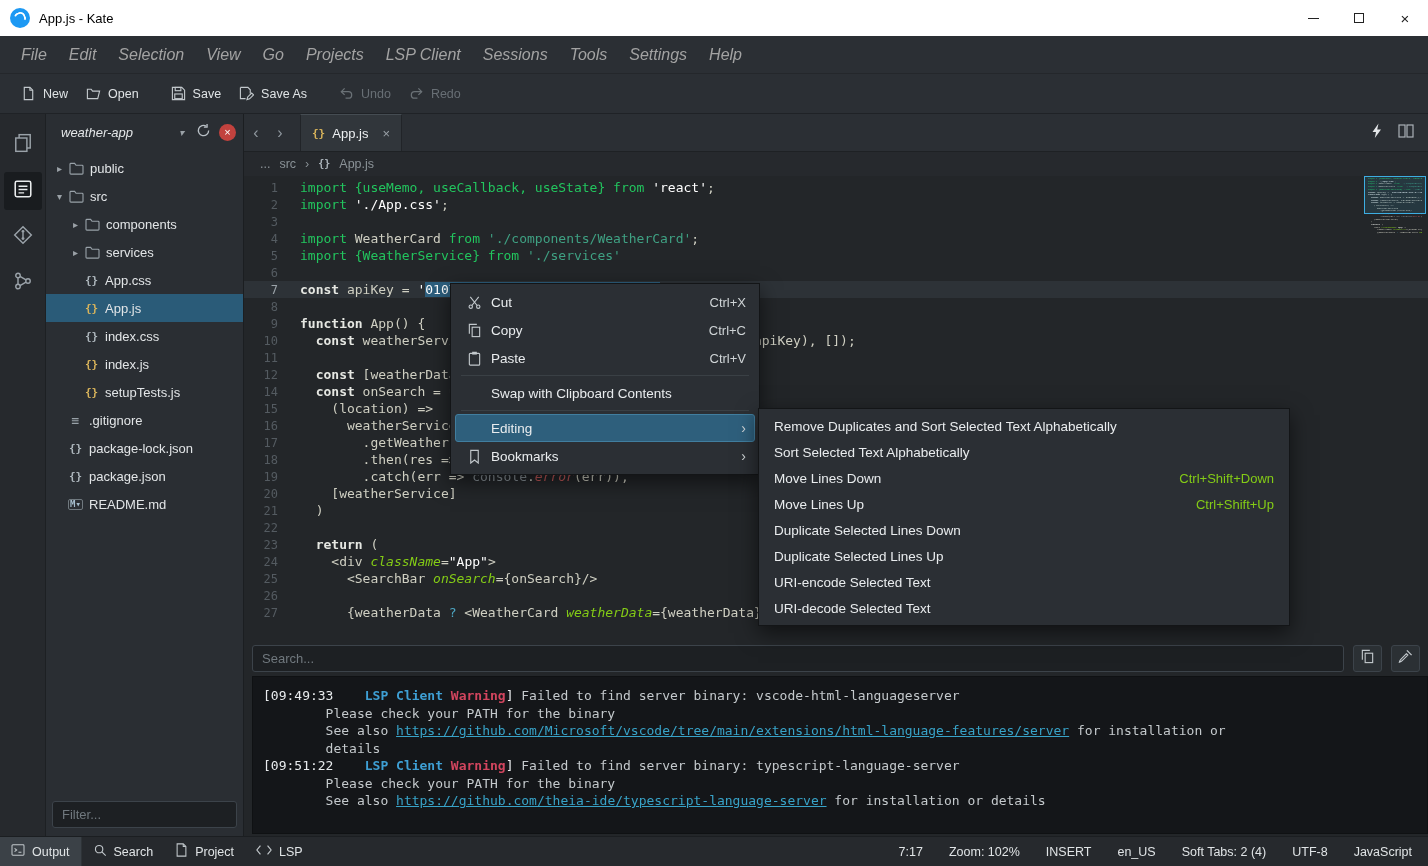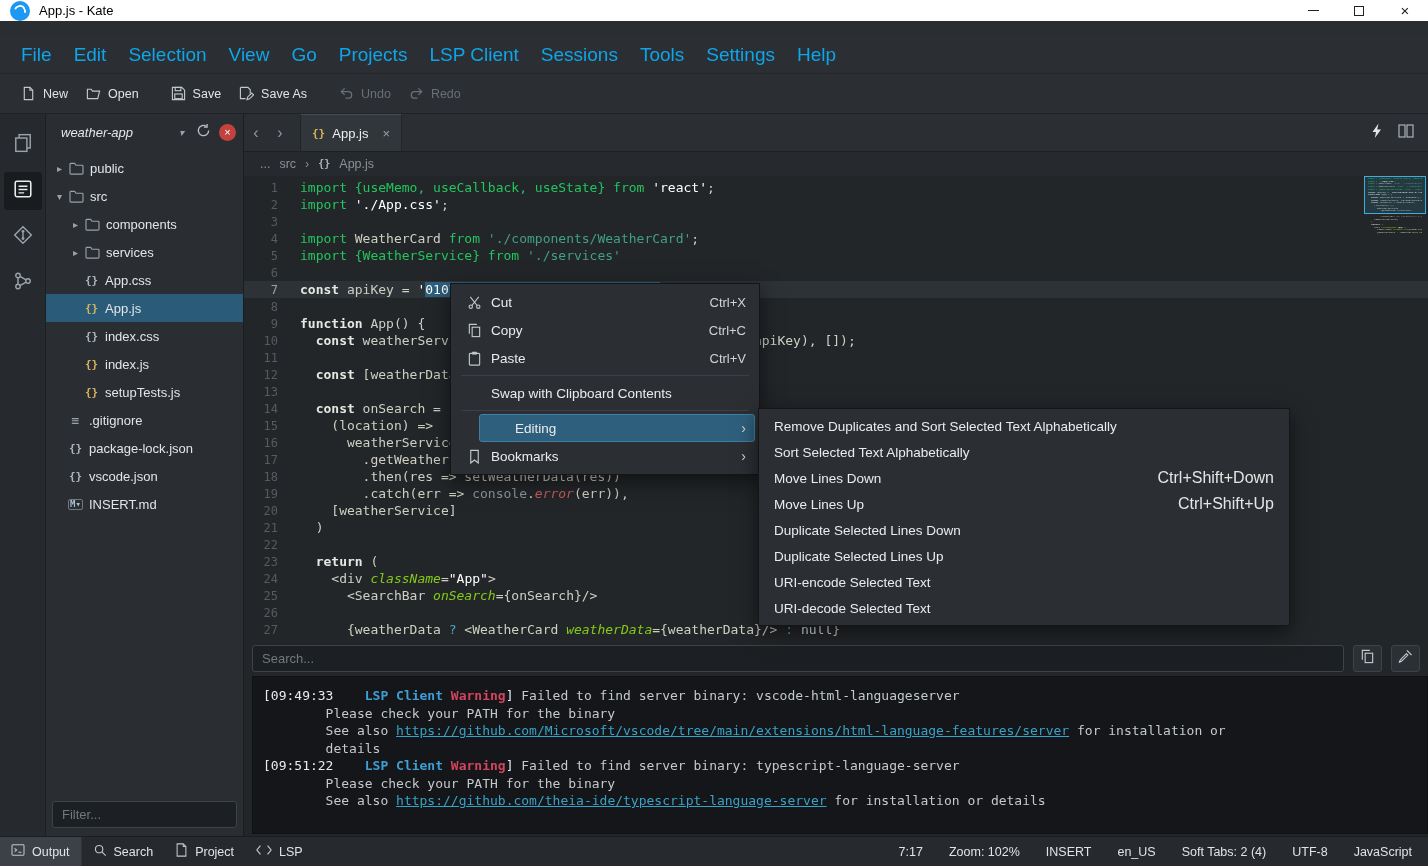--- a/index.html
+++ b/index.html
@@ -1,31 +1,31 @@
 <!DOCTYPE html>
 <html><head>
 <meta charset="utf-8">
 <style>
   * { margin:0; padding:0; box-sizing:border-box; }
   html,body { width:1428px; height:866px; }
   body { position:relative; overflow:hidden; background:#2a2e33; font-family:"Liberation Sans",sans-serif; color:#dfe3e6; }
 
   
-  .titlebar { position:absolute; top:0; left:0; right:0; height:21px; background:#ffffff; display:flex; align-items:center; color:#111; }
+  .titlebar { position:absolute; top:0; left:0; right:0; height:36px; background:#ffffff; display:flex; align-items:center; color:#111; }
   .kate-logo { width:20px; height:20px; border-radius:50%; background:#1d99f3; margin:0 9px 0 10px; position:relative; flex:none; }
   .kate-logo::after { content:""; position:absolute; inset:4px; border-radius:50%; border:2px solid #fff; border-left-color:transparent; border-bottom-color:transparent; transform:rotate(-25deg); }
   .tb-title { font-size:13px; color:#000; }
   .win-btns { margin-left:auto; display:flex; height:100%; }
   .win-btn { width:46px; height:100%; display:flex; align-items:center; justify-content:center; color:#222; font-size:15px; }
   .wb-min i { display:block; width:11px; height:1px; background:#222; }
   .wb-max i { display:block; width:10px; height:10px; border:1px solid #222; }
 
   
   .menubar { position:absolute; top:36px; left:0; right:0; height:38px; background:#2b2f34; display:flex; align-items:center; padding-left:10px; border-bottom:1px solid #24272b; }
-  .mitem { padding:7px 11px; font-size:19px; color:#0ea5e9; }
+  .mitem { padding:7px 11px; font-size:16px; color:#a3a3a3;font-style:italic; }
   .toolbar { position:absolute; top:74px; left:0; right:0; height:40px; background:#2b2f34; display:flex; align-items:center; padding-left:12px; border-bottom:1px solid #1f2226; }
   .tbtn { display:flex; align-items:center; gap:7px; padding:7px 9px; font-size:12.5px; color:#dfe3e5; }
   .tbtn.disabled { color:#686f75; }
   .tbtn .ticon { display:flex; }
   .tsep { width:14px; }
 
   
   .iconstrip { position:absolute; top:114px; left:0; width:46px; bottom:30px; background:#26292d; border-right:1px solid #1d2023; display:flex; flex-direction:column; align-items:center; padding-top:12px; gap:8px; }
   .strip-btn { width:38px; height:38px; display:flex; align-items:center; justify-content:center; border-radius:3px; }
   .strip-btn.active { background:#191c1f; }
@@ -92,30 +92,30 @@
   .oline { white-space:pre; }
   .o-t { color:#e8ebed; }
   .o-lsp { color:#3e9fd4; font-weight:bold; }
   .o-warn { color:#d2455e; font-weight:bold; }
   .o-m { color:#c4c9cc; }
   .o-link { color:#38a3c8; text-decoration:underline; }
 
   
   .cmenu { position:absolute; left:450px; top:283px; width:310px; background:#2b2f34; border:1px solid #131517; box-shadow:0 7px 20px rgba(0,0,0,.55); padding:4px; z-index:50; }
   .cm-item { display:flex; align-items:center; height:28px; padding:0 8px 0 6px; font-size:13.5px; color:#e9ecee; border:1px solid transparent; border-radius:3px; }
-  .cm-item.hl { background:#2e5f7c; border-color:#417e9f;margin-left:24px; }
+  .cm-item.hl { background:#2e5f7c; border-color:#417e9f; }
   .cm-icon { width:24px; display:flex; justify-content:center; margin-right:5px; flex:none; }
   .cm-label { flex:1; }
   .cm-short { color:#cfd4d6; font-size:13px; margin-left:24px; }
   .cm-arrow { color:#cfd4d6; margin-left:18px; font-size:14px; }
   .cm-sep { height:1px; background:#3a4045; margin:3px 6px; }
 
   .smenu { position:absolute; left:758px; top:408px; width:532px; background:#2b2f34; border:1px solid #131517; box-shadow:0 7px 20px rgba(0,0,0,.55); padding:4px; z-index:51; }
   .sm-item { display:flex; align-items:center; height:26px; padding:0 11px; font-size:13.5px; color:#e9ecee; }
-  .sm-short { margin-left:auto; color:#e5e5e5; font-size:16px; }
+  .sm-short { margin-left:auto; color:#84cc16; font-size:13px; }
 
   
   .statusbar { position:absolute; left:0; right:0; bottom:0; height:30px; background:#26292d; border-top:1px solid #1b1e21; display:flex; align-items:center; font-size:12.5px; color:#e0e4e6; }
   .sb-tabs { display:flex; height:100%; }
   .sb-tab { display:flex; align-items:center; gap:7px; padding:0 11px; height:100%; }
   .sb-tab.active { background:#3b4147; border-right:1px solid #2e3337; }
   .sb-right { margin-left:auto; display:flex; align-items:center; gap:26px; padding-right:16px; }
 </style>
 </head>
 <body>
@@ -329,27 +329,27 @@
       <div class="trow" style="padding-left: 20px;">
         <span class="ficon">
           <span class="fi fi-css">{}</span>
         </span>
         <span class="tlabel">package-lock.json</span>
       </div>
       <div class="trow" style="padding-left: 20px;">
         <span class="ficon">
           <span class="fi fi-css">{}</span>
         </span>
-        <span class="tlabel">vscode.json</span>
+        <span class="tlabel">package.json</span>
       </div>
       <div class="trow" style="padding-left: 20px;">
         <span class="ficon">
           <span class="fi fi-md">M▾</span>
         </span>
-        <span class="tlabel">INSERT.md</span>
+        <span class="tlabel">README.md</span>
       </div>
     </div>
   <input class="text-input filter-box" placeholder="Filter..." style="">
 </div>
 
 <div class="editor">
   <div class="tabbar">
     <span class="nav-btn">‹</span>
     <span class="nav-btn">›</span>
     <div class="tab">
@@ -381,21 +381,20 @@
         <div class="line"><span class="ln">3</span><span class="lgutter"></span></div>
         <div class="line"><span class="ln">4</span><span class="lgutter"></span><span class="ltext"><span class="t-i">import</span><span class="t-d"> WeatherCard </span><span class="t-i">from</span><span class="t-d"> </span><span class="t-p">'./components/WeatherCard'</span><span class="t-d">;</span></span></div>
         <div class="line"><span class="ln">5</span><span class="lgutter"></span><span class="ltext"><span class="t-i">import</span><span class="t-d"> </span><span class="t-i">{WeatherService}</span><span class="t-d"> </span><span class="t-i">from</span><span class="t-d"> </span><span class="t-p">'./services'</span></span></div>
         <div class="line"><span class="ln">6</span><span class="lgutter"></span><span class="ltext"></span></div>
         <div class="line cur"><span class="ln">7</span><span class="lgutter"></span><span class="ltext"><span class="t-k">const</span><span class="t-d"> apiKey = </span><span class="t-s">'</span><span class="t-s ssel">01070010b0-165-27-5404024-2656</span><span class="t-s">'</span><span class="t-d">;</span></span></div>
         <div class="line"><span class="ln">8</span><span class="lgutter"></span><span class="ltext"></span></div>
         <div class="line"><span class="ln">9</span><span class="lgutter"></span><span class="ltext"><span class="t-k">function</span><span class="t-d"> App() {</span></span></div>
         <div class="line"><span class="ln">10</span><span class="lgutter"></span><span class="ltext"><span class="t-d">  </span><span class="t-k">const</span><span class="t-d"> weatherService = useMemo(() =&gt; </span><span class="t-k">new</span><span class="t-c"> WeatherService</span><span class="t-d">(apiKey), []);</span></span></div>
         <div class="line"><span class="ln">11</span><span class="lgutter"></span><span class="ltext"></span></div>
         <div class="line"><span class="ln">12</span><span class="lgutter"></span><span class="ltext"><span class="t-d">  </span><span class="t-k">const</span><span class="t-d"> [weatherData, setWeatherData] = useState(</span><span class="t-n2">null</span><span class="t-d">);</span></span></div>
-        <div class="line"><span class="ln">13</span><span class="lgutter"></span><span class="ltext"></span></div>
         <div class="line"><span class="ln">14</span><span class="lgutter"></span><span class="ltext"><span class="t-d">  </span><span class="t-k">const</span><span class="t-d"> onSearch = useCallback(</span></span></div>
         <div class="line"><span class="ln">15</span><span class="lgutter"></span><span class="ltext"><span class="t-d">    (location) =&gt;</span></span></div>
         <div class="line"><span class="ln">16</span><span class="lgutter"></span><span class="ltext"><span class="t-d">      weatherService</span></span></div>
         <div class="line"><span class="ln">17</span><span class="lgutter"></span><span class="ltext"><span class="t-d">        .getWeather(location)</span></span></div>
         <div class="line"><span class="ln">18</span><span class="lgutter"></span><span class="ltext"><span class="t-d">        .then(res =&gt; setWeatherData(res))</span></span></div>
         <div class="line"><span class="ln">19</span><span class="lgutter"></span><span class="ltext"><span class="t-d">        .catch(err =&gt; </span><span class="t-g">console</span><span class="t-d">.</span><span class="t-e">error</span><span class="t-d">(err)),</span></span></div>
         <div class="line"><span class="ln">20</span><span class="lgutter"></span><span class="ltext"><span class="t-d">    [weatherService]</span></span></div>
         <div class="line"><span class="ln">21</span><span class="lgutter"></span><span class="ltext"><span class="t-d">  )</span></span></div>
         <div class="line"><span class="ln">22</span><span class="lgutter"></span><span class="ltext"></span></div>
         <div class="line"><span class="ln">23</span><span class="lgutter"></span><span class="ltext"><span class="t-d">  </span><span class="t-k">return</span><span class="t-d"> (</span></span></div>

